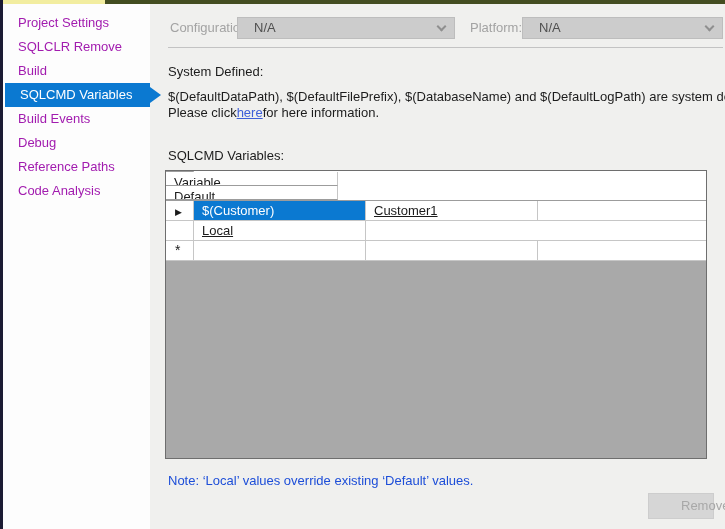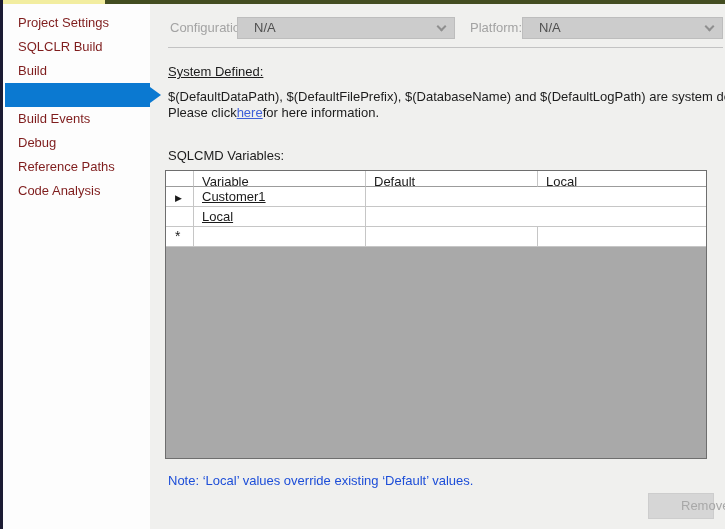--- a/index.html
+++ b/index.html
@@ -8,21 +8,21 @@
 
   
   .left-border { position:absolute; left:0; top:0; width:3px; height:529px; background:#1b1b33; z-index:5; }
   .top-strip-yellow { position:absolute; left:3px; top:0; width:102px; height:4px; background:#f2eda0; z-index:6; }
   .top-strip-olive { position:absolute; left:105px; top:0; width:620px; height:4px; background:#434d20; z-index:6; }
 
   
   .sidebar { position:absolute; left:3px; top:4px; width:147px; height:525px; background:#fdfdfd; z-index:4; }
   .nav-list { padding-top:7px; }
   .nav-item { position:relative; height:24px; line-height:24px; padding-left:15px;
-              font-size:13px; color:#7f1d1d; cursor:pointer; white-space:nowrap; }
+              font-size:13px; color:#a21caf; cursor:pointer; white-space:nowrap; }
   .nav-item.selected { background:#0b79d1; color:#ffffff; margin-left:2px; }
   .nav-item.selected .sel-arrow { position:absolute; right:-11px; top:50%; transform:translateY(-50%);
               width:0; height:0; border-left:11px solid #0b79d1;
               border-top:8px solid transparent; border-bottom:8px solid transparent; }
 
   
   .content { position:absolute; left:150px; top:4px; width:575px; height:525px; background:#f0f0ee; }
   .field-label { position:absolute; font-size:13px; color:#a3a3a3; line-height:22px; }
   .dropdown { position:absolute; height:22px; background:#cccccc; border:1px solid #bdbdbd;
               font-size:13px; color:#4f4f4f; line-height:20px; padding-left:16px; }
@@ -30,21 +30,21 @@
              border-right:2px solid #8f8f8f; border-bottom:2px solid #8f8f8f; transform:rotate(45deg); }
   .divider { position:absolute; left:18px; top:43px; width:555px; height:1px; background:#c3c3c3; }
 
   .txt { position:absolute; left:18px; font-size:13px; color:#1c1c1c; white-space:nowrap; }
   .link { color:#4060d8; text-decoration:underline; margin:0 0; cursor:pointer; }
 
   
   .grid { position:absolute; left:15px; top:166px; width:542px; height:289px;
           border:1px solid #6e6e6e; background:#a9a9a9; overflow:hidden; }
   .g-row { display:flex; background:#ffffff; }
-  .g-row.g-header { height:16px; }
+  .g-row.g-header { height:30px;flex-direction:column; }
   .g-row.g-body { height:20px; }
   .g-cell { border-right:1px solid #c6c6c6; border-bottom:1px solid #c6c6c6;
             font-size:13px; color:#1b1b1b; padding-left:8px; overflow:hidden; white-space:nowrap; }
   .g-header .g-cell { line-height:21px; border-bottom:1px solid #9c9c9c; }
   .g-body .g-cell { line-height:19px; }
   .c-sel { width:28px; padding-left:9px; }
   .c-var { width:172px; }
   .c-def { width:172px;text-decoration:underline; }
   .c-loc { flex:1; border-right:none; }
   .cell-selected { background:#0b79d1; color:#ffffff; }
@@ -59,23 +59,24 @@
 </head>
 <body>
 
 <div class="left-border"></div>
 <div class="top-strip-yellow"></div>
 <div class="top-strip-olive"></div>
 
 <div class="sidebar">
   <div class="nav-list">
     <div class="nav-item">Project Settings</div>
-    <div class="nav-item">SQLCLR Build</div>
+    <div class="nav-item">SQLCLR Remove</div>
     <div class="nav-item">Build</div>
     <div class="nav-item selected">
+      <span>SQLCMD Variables</span>
       <span class="sel-arrow"></span>
     </div>
     <div class="nav-item">Build Events</div>
     <div class="nav-item">Debug</div>
     <div class="nav-item">Reference Paths</div>
     <div class="nav-item">Code Analysis</div>
   </div>
 </div>
 
 <div class="content">
@@ -87,38 +88,39 @@
   </div>
 
   <div class="field-label" style="left:320px; top:13px;">Platform:</div>
   <div class="dropdown" style="left:372px; top:13px; width:201px;">
     <span>N/A</span>
     <span class="chevron"></span>
   </div>
 
   <div class="divider"></div>
 
-  <div class="txt" style="top:60px;text-decoration:underline;">System Defined:</div>
+  <div class="txt" style="top:60px;">System Defined:</div>
   <div class="txt" style="top:85px;">$(DefaultDataPath), $(DefaultFilePrefix), $(DatabaseName) and $(DefaultLogPath) are system defined</div>
   <div class="txt" style="top:101px;">
     <span>Please click</span><span class="link">here</span><span>for here information.</span>
   </div>
 
   <div class="txt" style="top:144px;">SQLCMD Variables:</div>
 
   <div class="grid">
     <div class="g-row g-header">
       <div class="g-cell c-sel"></div>
       <div class="g-cell c-var">Variable</div>
       <div class="g-cell c-def">Default</div>
       <div class="g-cell c-loc">Local</div>
     </div>
 
     <div class="g-row g-body">
       <div class="g-cell c-sel"><span class="arrow-glyph">▶</span></div>
+      <div class="g-cell c-var cell-selected">$(Customer)</div>
       <div class="g-cell c-def">Customer1</div>
       <div class="g-cell c-loc"></div>
     </div>
 
     <div class="g-row g-body">
       <div class="g-cell c-sel"><span class="arrow-glyph"></span></div>
       <div class="g-cell c-def">Local</div>
       <div class="g-cell c-loc"></div>
     </div>
 

